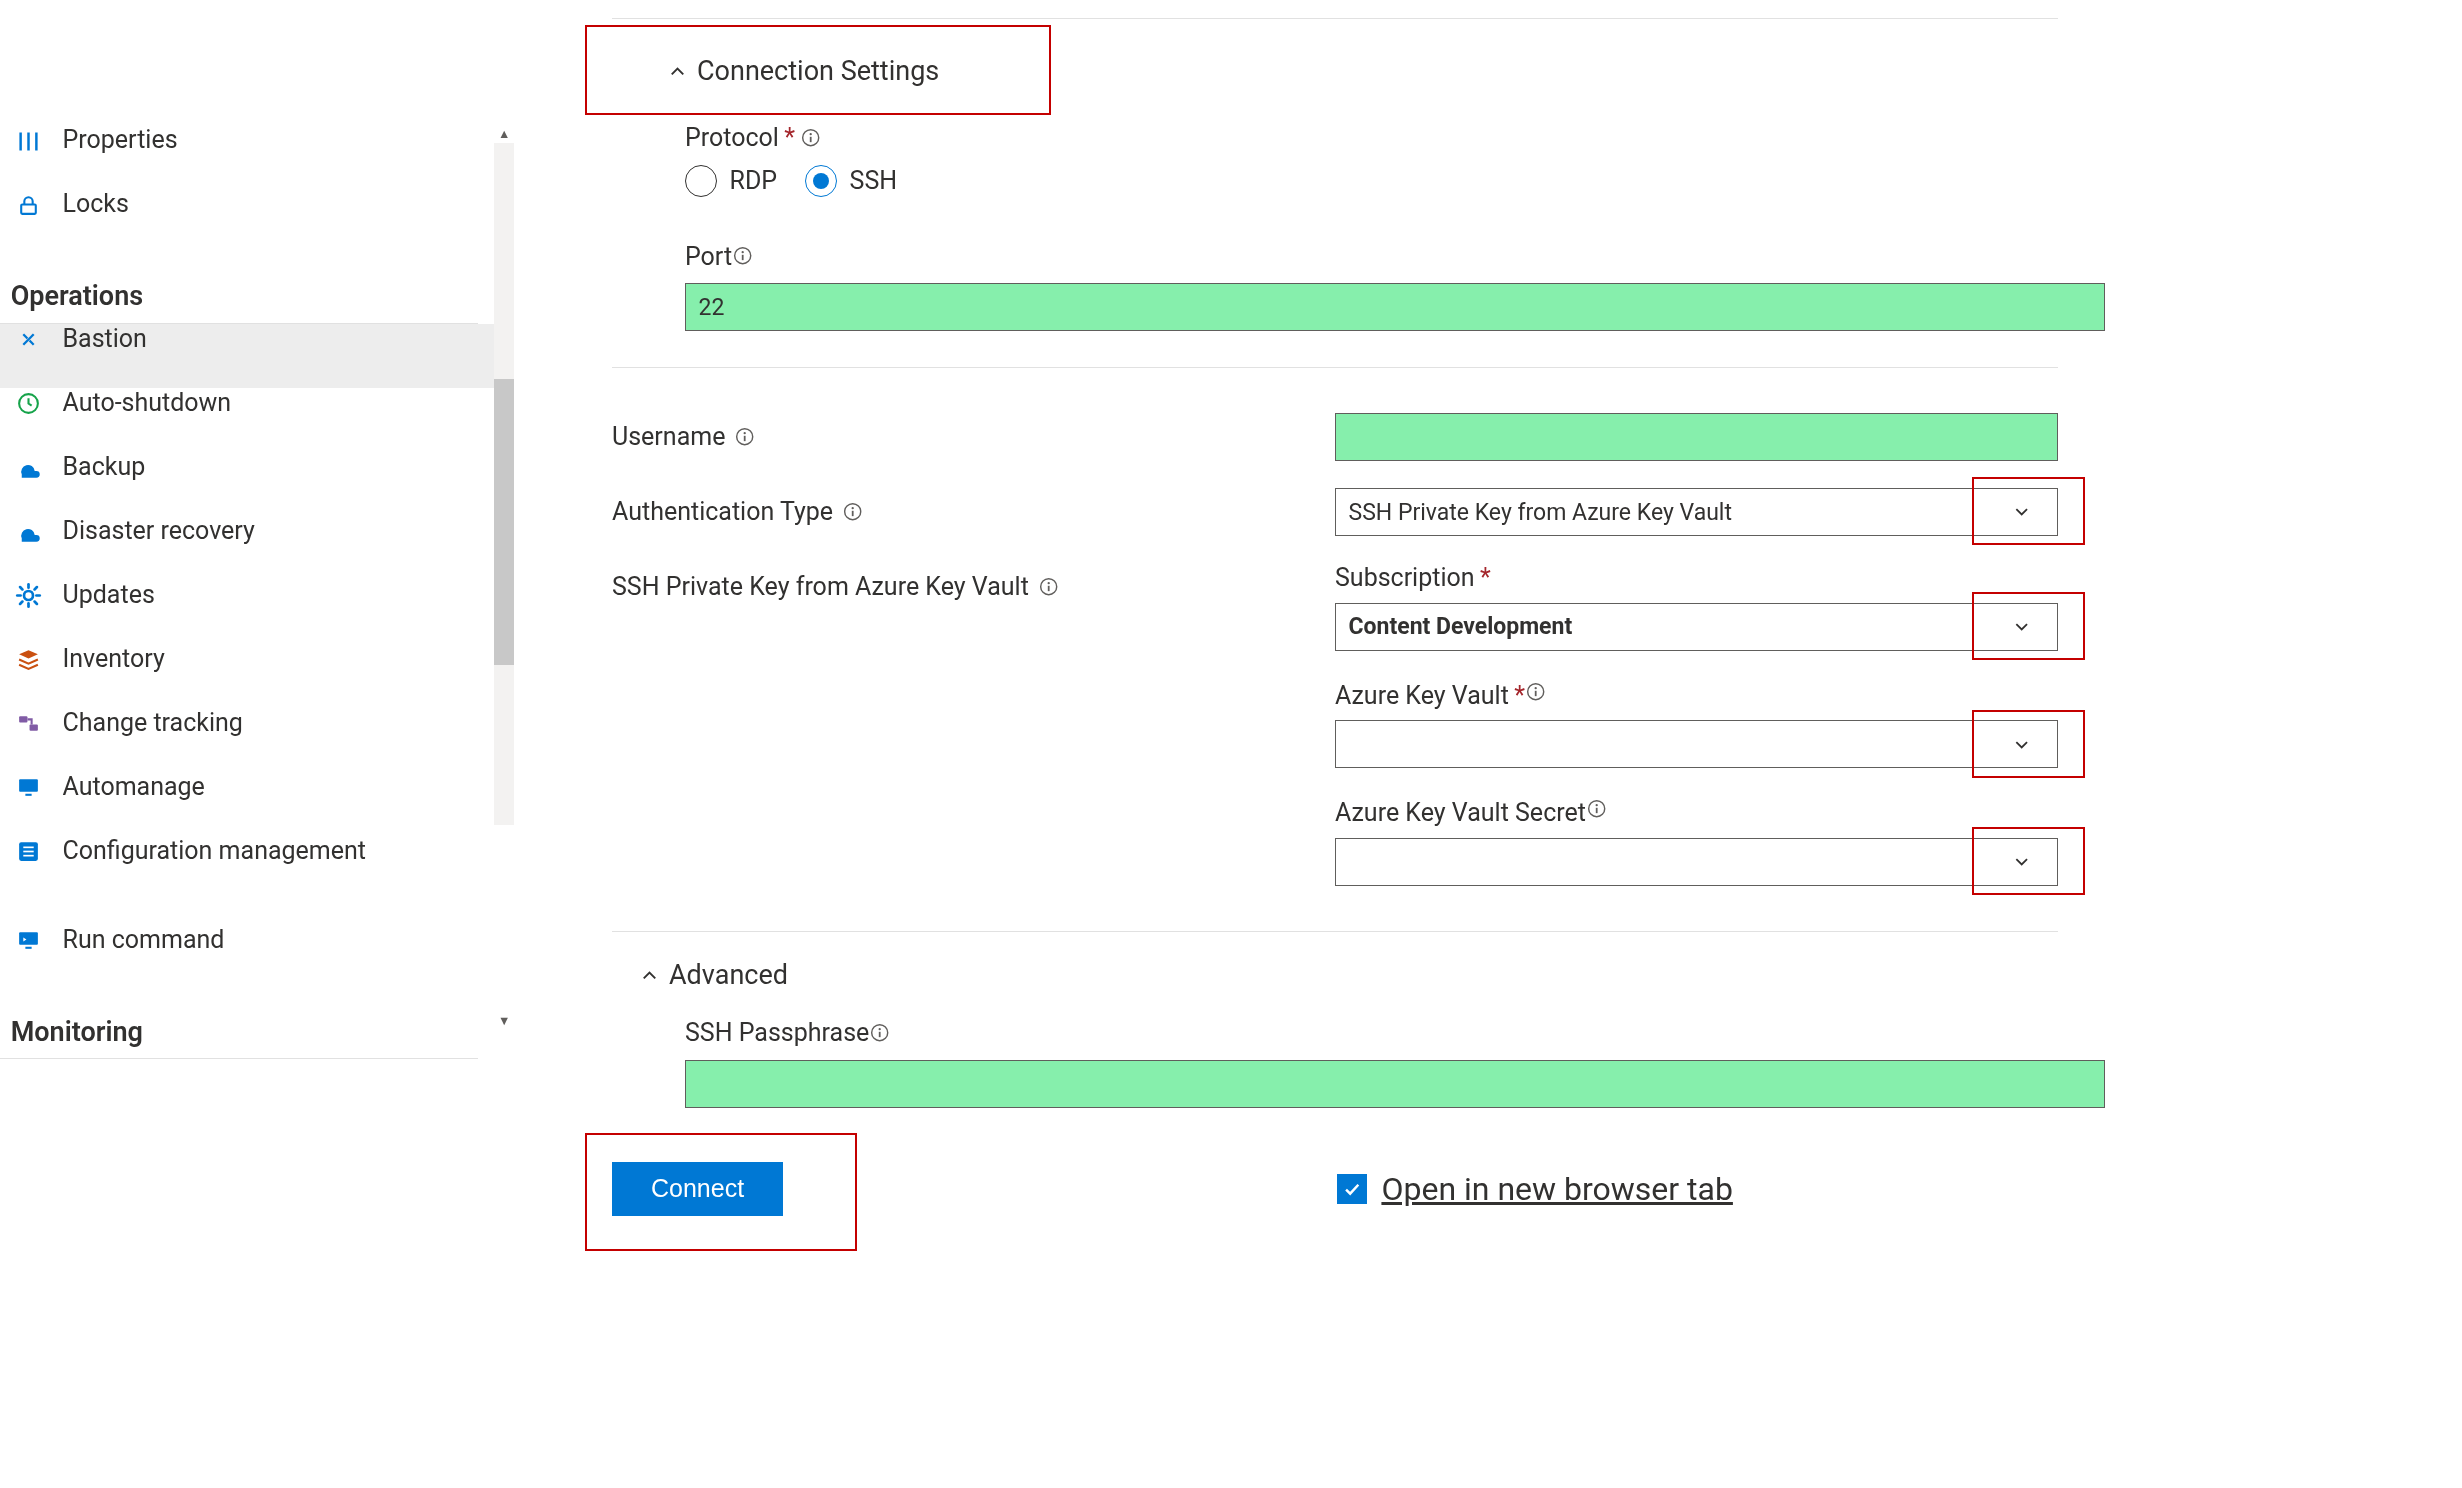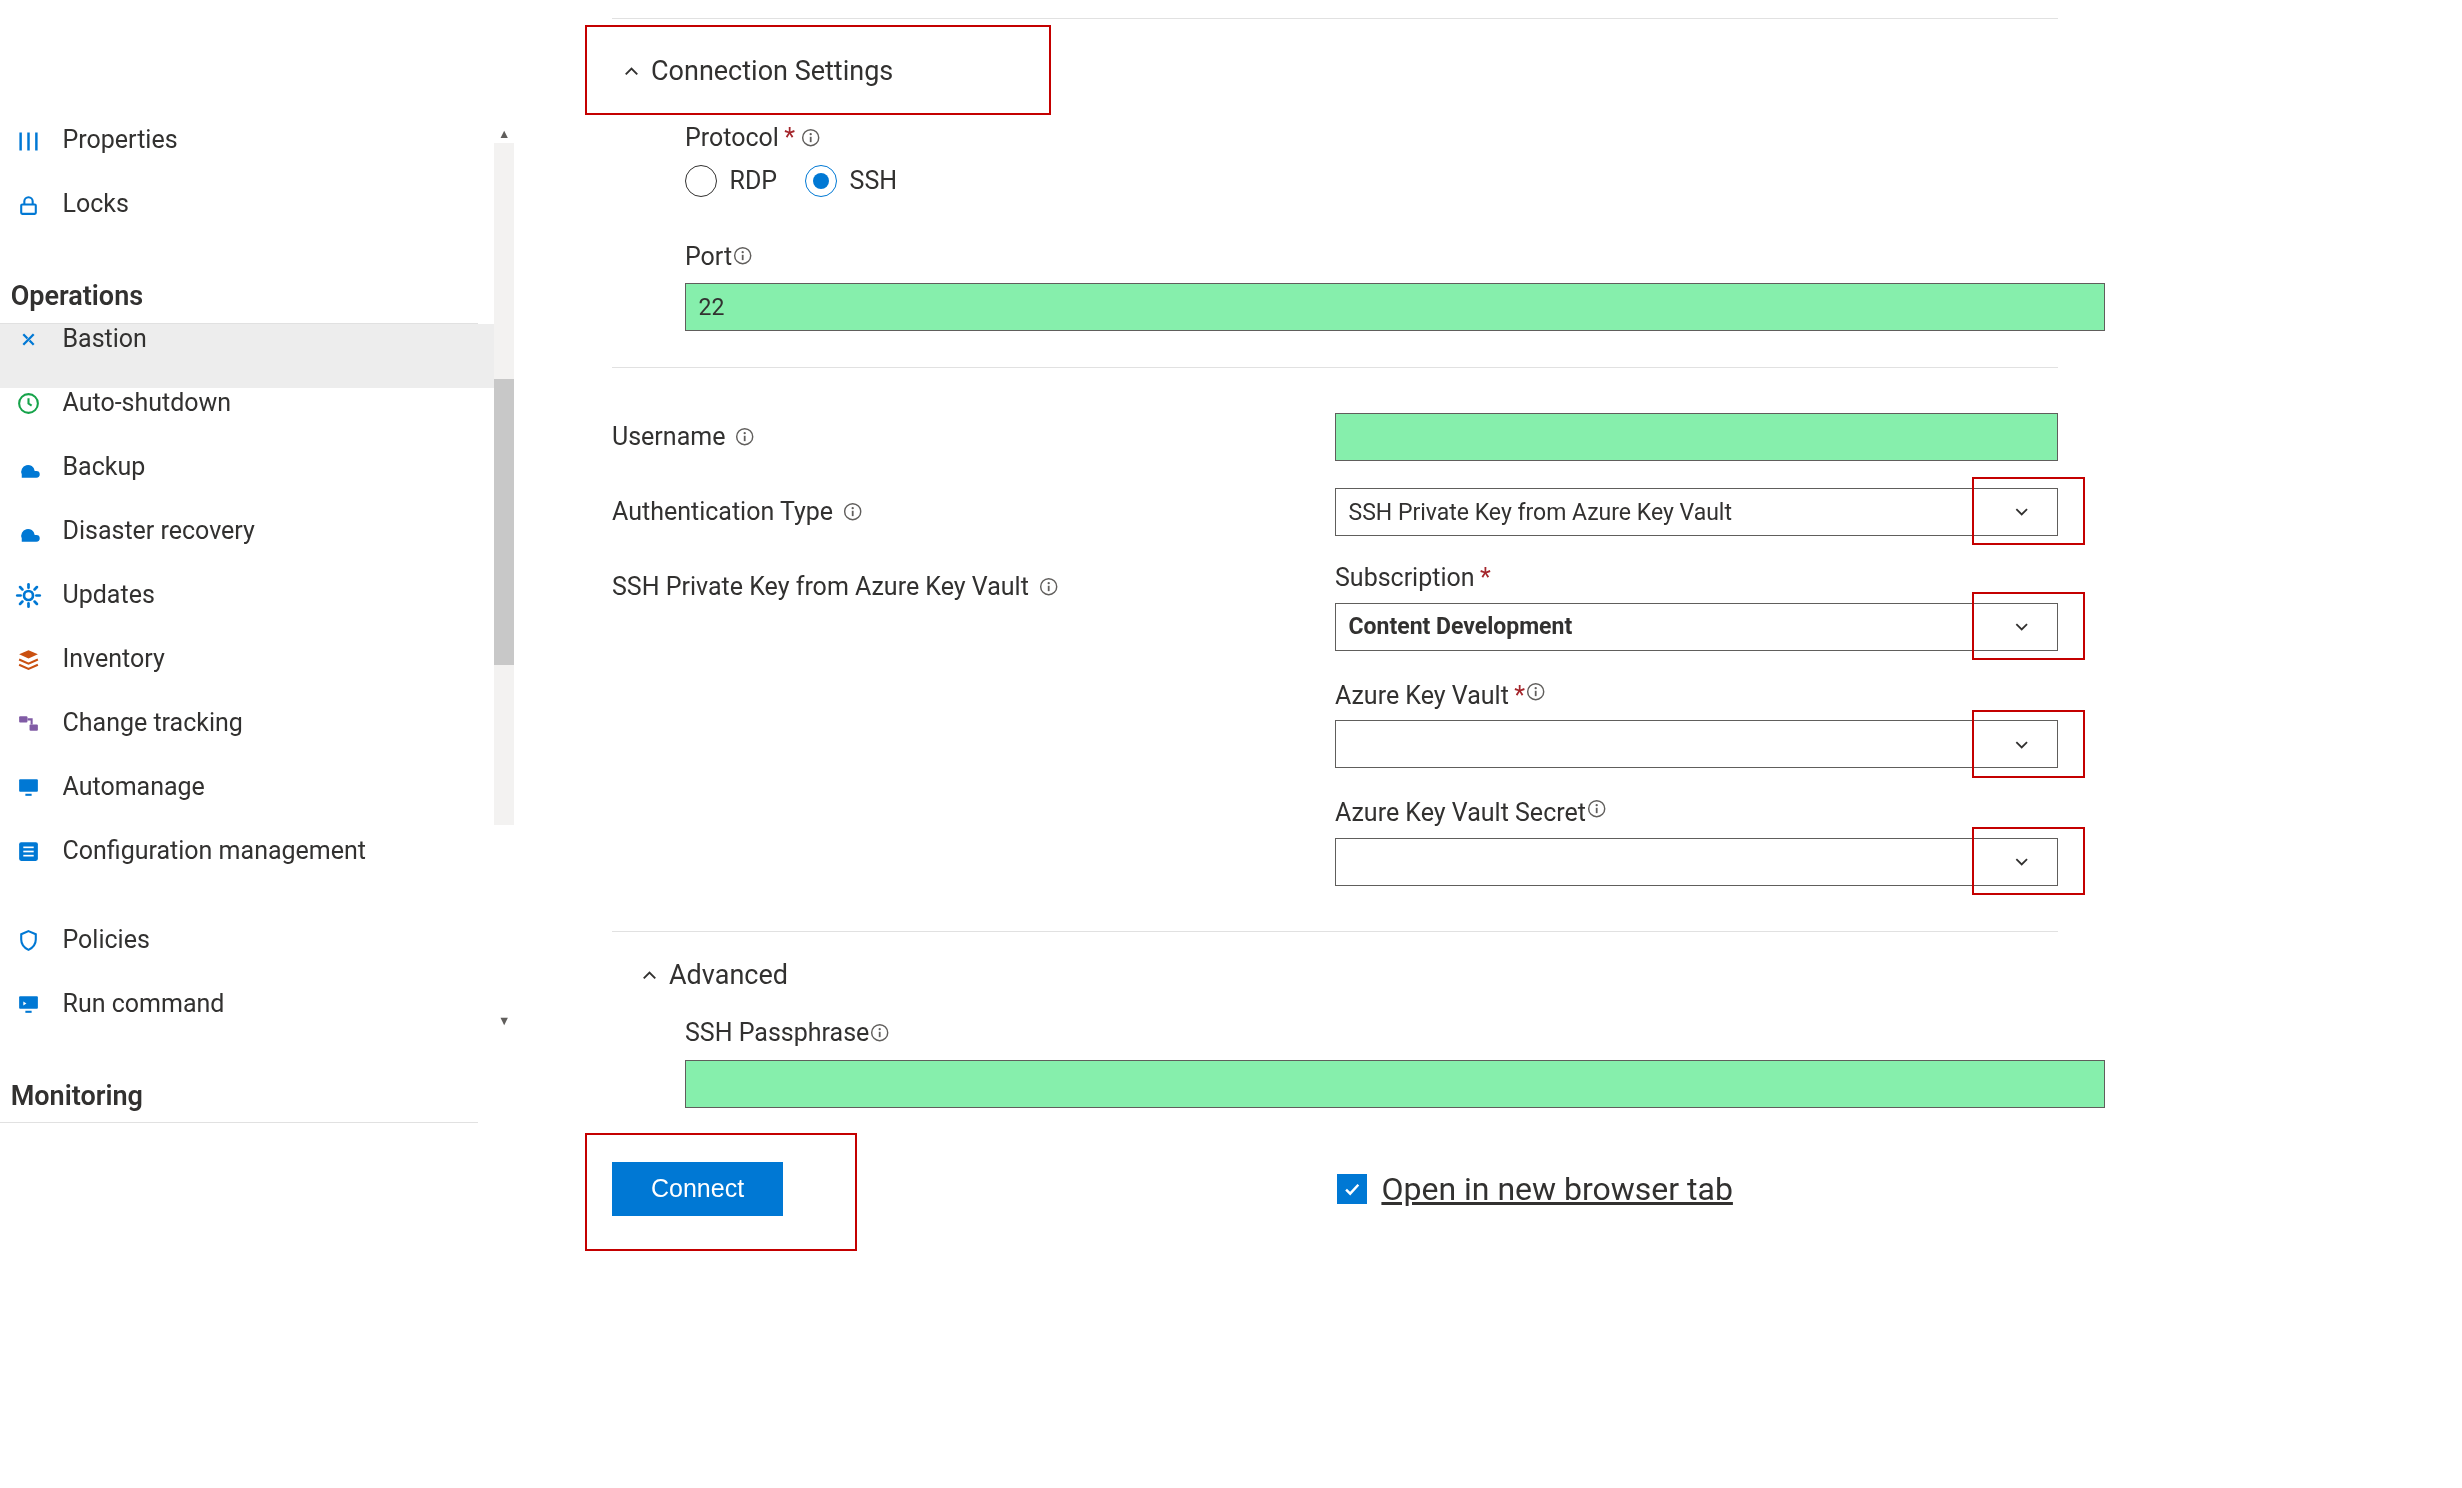--- a/index.html
+++ b/index.html
@@ -424,28 +424,20 @@
                 <line x1="7" y1="12" x2="17" y2="12"></line>
                 <line x1="7" y1="16" x2="17" y2="16"></line>
               </g>
             </svg>
         </span>
         <span>Configuration management</span>
       </div>
 
       <div class="nav-spacer"></div>
 
-      <div class="nav-item">
-        <span class="icon-slot">
-          <svg viewBox="0 0 24 24" width="25" height="25" fill="none" stroke="#0078d4" stroke-width="2">
-              <path d="M12 3l7 3v5c0 5-3 8-7 10-4-2-7-5-7-10V6l7-3z"></path>
-            </svg>
-        </span>
-        <span>Policies</span>
-      </div>
 
       <div class="nav-item">
         <span class="icon-slot">
           <svg viewBox="0 0 24 24" width="25" height="25" fill="#0078d4">
               <rect x="3" y="4" width="18" height="12" rx="1"></rect>
               <path d="M7 9l3 2-3 2z" fill="#fff"></path>
               <rect x="9" y="18" width="6" height="2"></rect>
             </svg>
         </span>
         <span>Run command</span>
@@ -459,21 +451,21 @@
       <div class="sidebar-scrollbar-arrow top">▲</div>
       <div class="sidebar-scrollbar-thumb"></div>
       <div class="sidebar-scrollbar-arrow bottom">▼</div>
     </div>
   </div>
 
   <div class="main">
 
     <div class="main-divider"></div>
 
-    <div style="position:relative; margin-left:-27px;">
+    <div style="position:relative; margin-left:-27px;padding-left:46px;">
       <div class="highlight-box" style="left:0; top:-30px; width:462px; height:86px;"></div>
       <div class="section-header" style="padding-left:27px;">
         <span class="chevron">
           <svg viewBox="0 0 24 24" width="23" height="23" fill="none" stroke="#323130" stroke-width="2">
               <polyline points="6 15 12 9 18 15"></polyline>
             </svg>
         </span>
         <span>Connection Settings</span>
       </div>
     </div>

